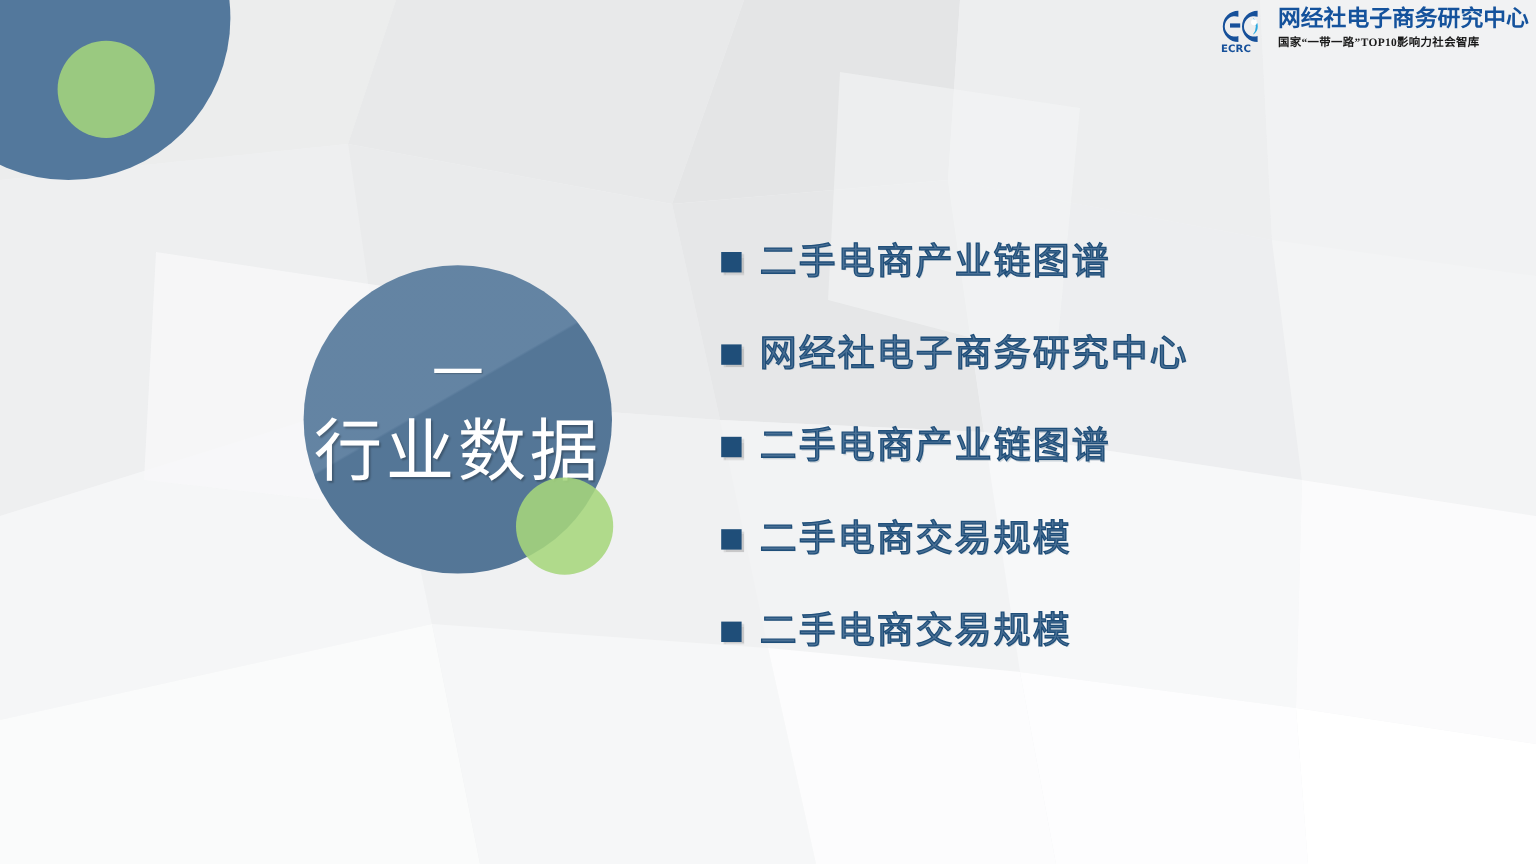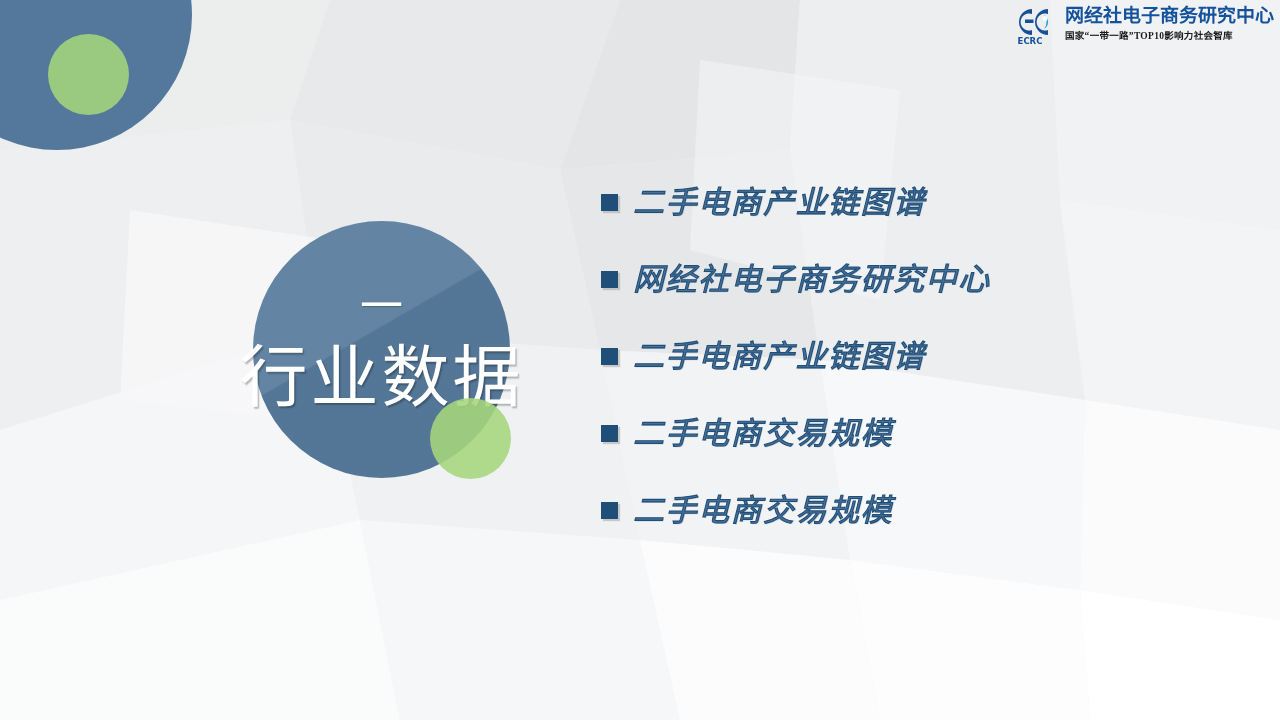--- a/index.html
+++ b/index.html
@@ -89,21 +89,21 @@
     letter-spacing: 0;
     margin: 0 0 14px 0;
     text-shadow: 1px 1px 1px rgba(0,0,0,0.22);
     font-family: "DejaVu Sans", "Liberation Sans", sans-serif;
   }
 
   .title-main {
     position: relative;
     z-index: 2;
     color: #ffffff;
-    font-size: 68px;
+    font-size: 57px;
     line-height: 1.05;
     font-weight: 400;
     letter-spacing: 3px;
     margin: 0;
     white-space: nowrap;
     text-shadow: 1.5px 1.5px 1.5px rgba(0,0,0,0.26);
     font-family: "DejaVu Sans", "Liberation Sans", sans-serif;
   }
 
   .deco-green-circle {
@@ -115,27 +115,26 @@
     border-radius: 50%;
     background: #a6d67c;
     opacity: 0.88;
     z-index: 5;
   }
 
   
   .bullet-list {
     position: absolute;
     left: 601px;
-    top: 182px;
+    top: 198px;
     width: 600px;
     z-index: 6;
     margin: 0;
     padding: 0;
     list-style: none;
-    font-style: italic;
   }
 
   .bullet-item {
     display: flex;
     align-items: center;
     height: 40px;
     margin-bottom: 37px;
   }
 
   .bullet-marker {

